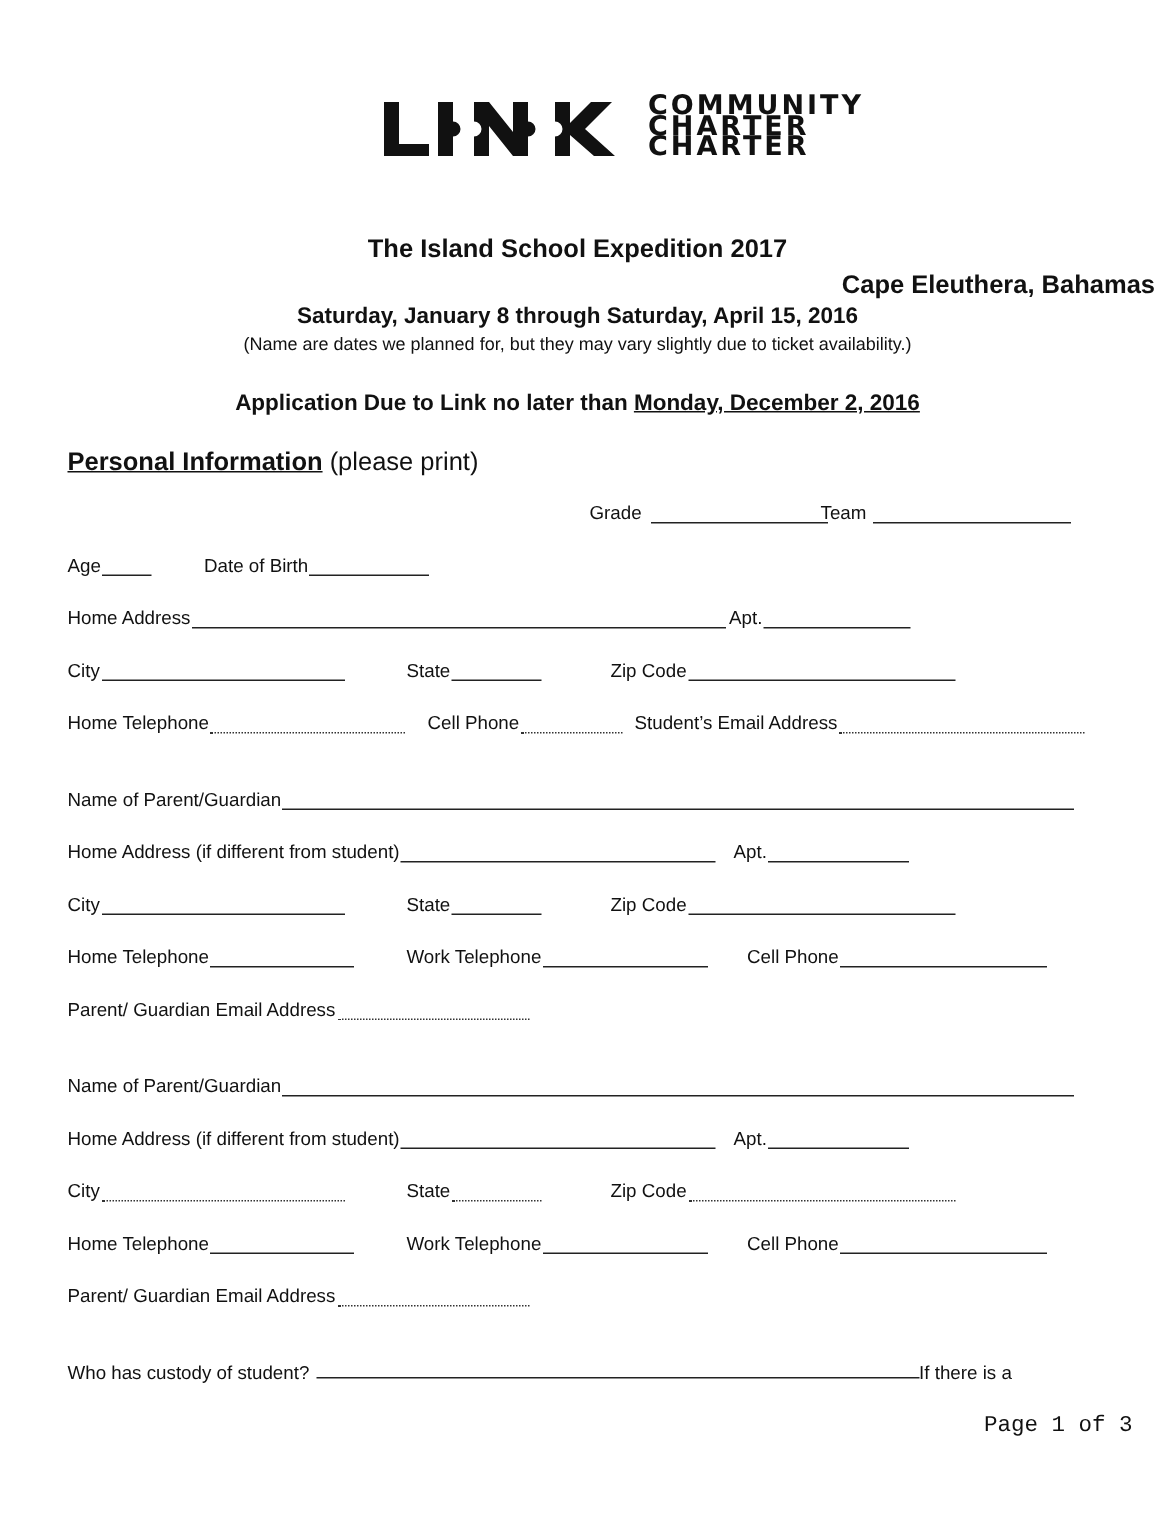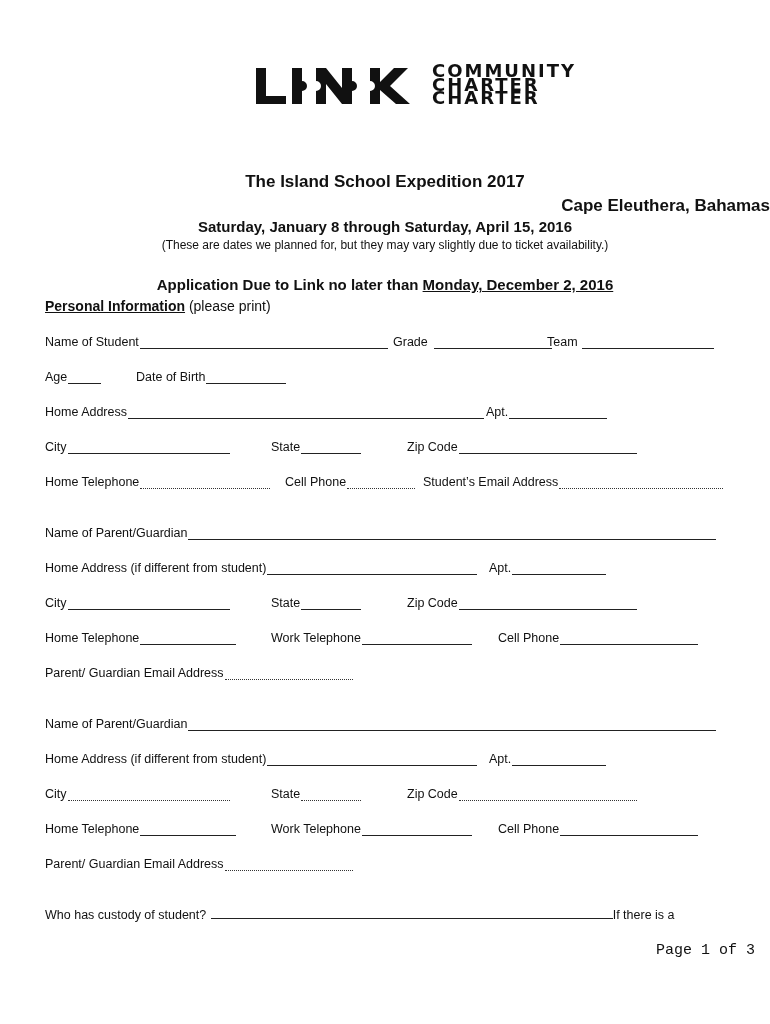--- a/index.html
+++ b/index.html
@@ -8,36 +8,36 @@
   .page { position: absolute; left: 0; top: 0; width: 770px; height: 1024px; background: #fff; }
 
   
   .logo { position: absolute; left: 254px; top: 64px; width: 280px; height: 44px; }
   .logo svg { position: absolute; left: 0; top: 0; }
   .logo-text { position: absolute; left: 178px; top: 0px; font-family: "DejaVu Sans", sans-serif;
                font-weight: bold; font-size: 18px; line-height: 13.5px; letter-spacing: 2px; color: #111; }
   .logo-text div { white-space: nowrap; }
 
   
-  .center { position: absolute; left: 0; width: 770px; text-align: center; white-space: nowrap; margin-top: 16px; }
+  .center { position: absolute; left: 0; width: 770px; text-align: center; white-space: nowrap; }
   .h-title { top: 156px; font-size: 17px; font-weight: bold; }
   .h-place { top: 180px; font-size: 17px; font-weight: bold; text-align: right; }
   .h-dates { top: 202px; font-size: 15px; font-weight: bold; }
   .h-note  { top: 222px; font-size: 12px; }
   .h-due   { top: 260px; font-size: 15px; font-weight: bold; }
   .u { text-decoration: underline; }
 
   
   .row { position: absolute; left: 45px; height: 16px; font-size: 12.5px; white-space: nowrap; }
   .fld { position: absolute; top: 0; display: flex; align-items: flex-end; height: 16px; }
   .lbl { display: inline-block; }
   .line { display: inline-block; border-bottom: 1px solid #222; height: 12px; margin-left: 1px; }
   .line.thin { border-bottom: 1px dotted #333; }
 
-  .section-head { position: absolute; left: 45px; top: 298px; font-size: 14px; white-space: nowrap; }
+  .section-head { position: absolute; left: 45px; top: 298px; font-size: 17px; white-space: nowrap; }
   .section-head .b { font-weight: bold; text-decoration: underline; }
 
   .custody { position: absolute; left: 45px; top: 906px; font-size: 12.5px; line-height: 18px; width: 690px; }
   .page-num { position: absolute; left: 656px; top: 942px; font-family: Liberation Mono, monospace; font-size: 15px; white-space: nowrap; }
 </style>
 </head>
 <body>
 
 <div class="page">
 
@@ -56,30 +56,26 @@
     <div class="logo-text">
       <div>COMMUNITY</div>
       <div>CHARTER</div>
       <div>CHARTER</div>
     </div>
   </div>
 
   <div class="center h-title">The Island School Expedition 2017</div>
   <div class="center h-place">Cape Eleuthera, Bahamas</div>
   <div class="center h-dates">Saturday, January 8 through Saturday, April 15, 2016</div>
-  <div class="center h-note">(These are dates we planned for, but they may vary slightly due to ticket availability.)</div>
+  <div class="center h-note">(Name are dates we planned for, but they may vary slightly due to ticket availability.)</div>
   <div class="center h-due"><span>Application Due to Link no later than </span><span class="u">Monday, December 2, 2016</span></div>
 
   <div class="section-head"><span class="b">Personal Information</span><span> (please print)</span></div>
 
   <div class="row" style="top:333px;width:690px">
-    <div class="fld" style="left:0">
-        <span class="lbl">Name of Student</span>
-        <span class="line" style="width:248px"></span>
-      </div>
     <div class="fld" style="left:348px">
         <span class="lbl">Grade</span>
         <span class="line" style="width:118px;margin-left:6px"></span>
       </div>
     <div class="fld" style="left:502px">
         <span class="lbl">Team</span>
         <span class="line" style="width:132px;margin-left:4px"></span>
       </div>
   </div>
 

